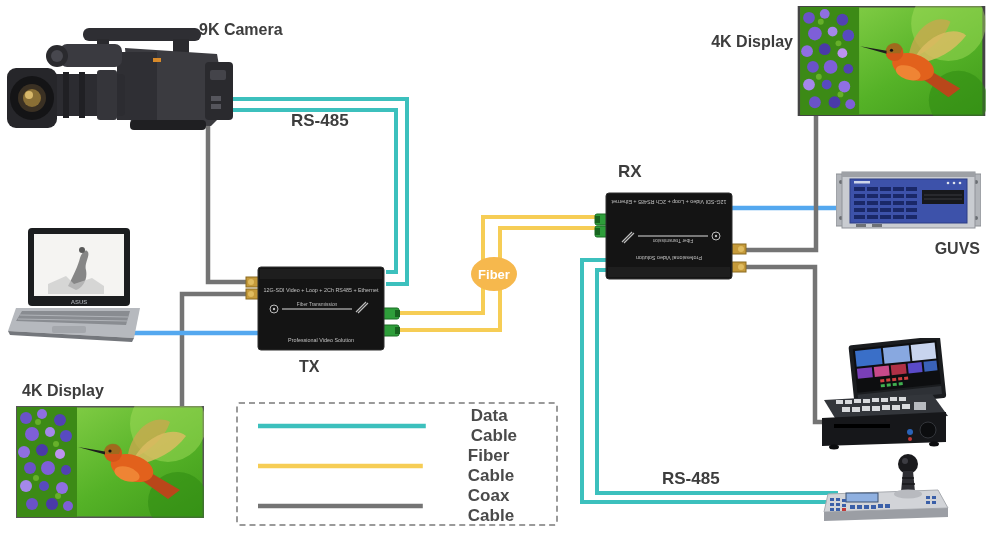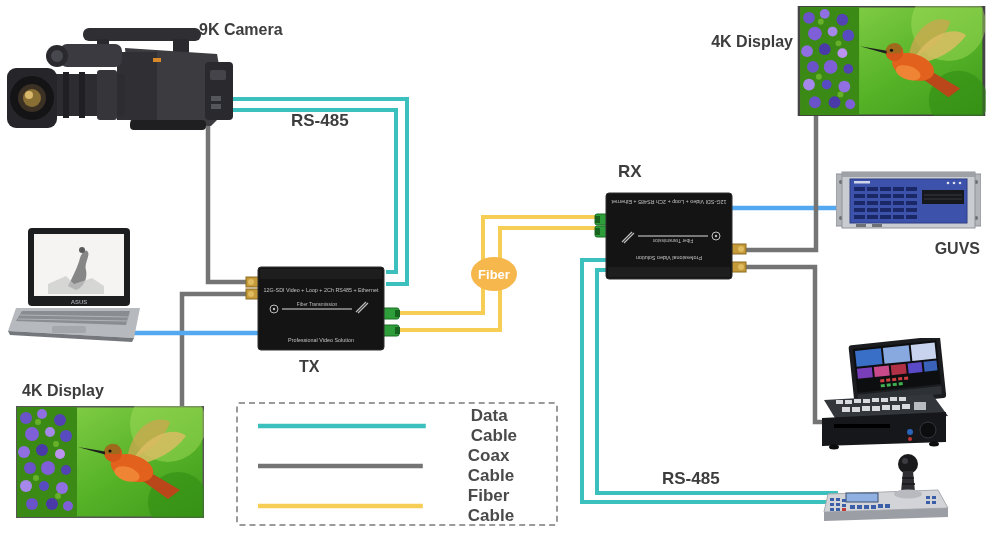--- a/index.html
+++ b/index.html
@@ -410,25 +410,25 @@
 
   <div class="legend">
     <div class="legend-row">
       <svg width="173" height="6" viewBox="0 0 173 6">
         <line x1="0" y1="3" x2="173" y2="3" stroke-width="4.5" stroke="#3cc0bd"></line>
       </svg>
       <span class="label">Data Cable</span>
     </div>
     <div class="legend-row">
       <svg width="173" height="6" viewBox="0 0 173 6">
+        <line x1="0" y1="3" x2="173" y2="3" stroke-width="4.5" stroke="#f6cd55"></line>
+      </svg>
+      <span class="label">Fiber Cable</span>
+    </div>
+    <div class="legend-row">
+      <svg width="173" height="6" viewBox="0 0 173 6">
         <line x1="0" y1="3" x2="173" y2="3" stroke-width="4.5" stroke="#747474"></line>
       </svg>
       <span class="label">Coax Cable</span>
     </div>
-    <div class="legend-row">
-      <svg width="173" height="6" viewBox="0 0 173 6">
-        <line x1="0" y1="3" x2="173" y2="3" stroke-width="4.5" stroke="#f6cd55"></line>
-      </svg>
-      <span class="label">Fiber Cable</span>
-    </div>
   </div>
 
 </div>
 
 </body></html>

